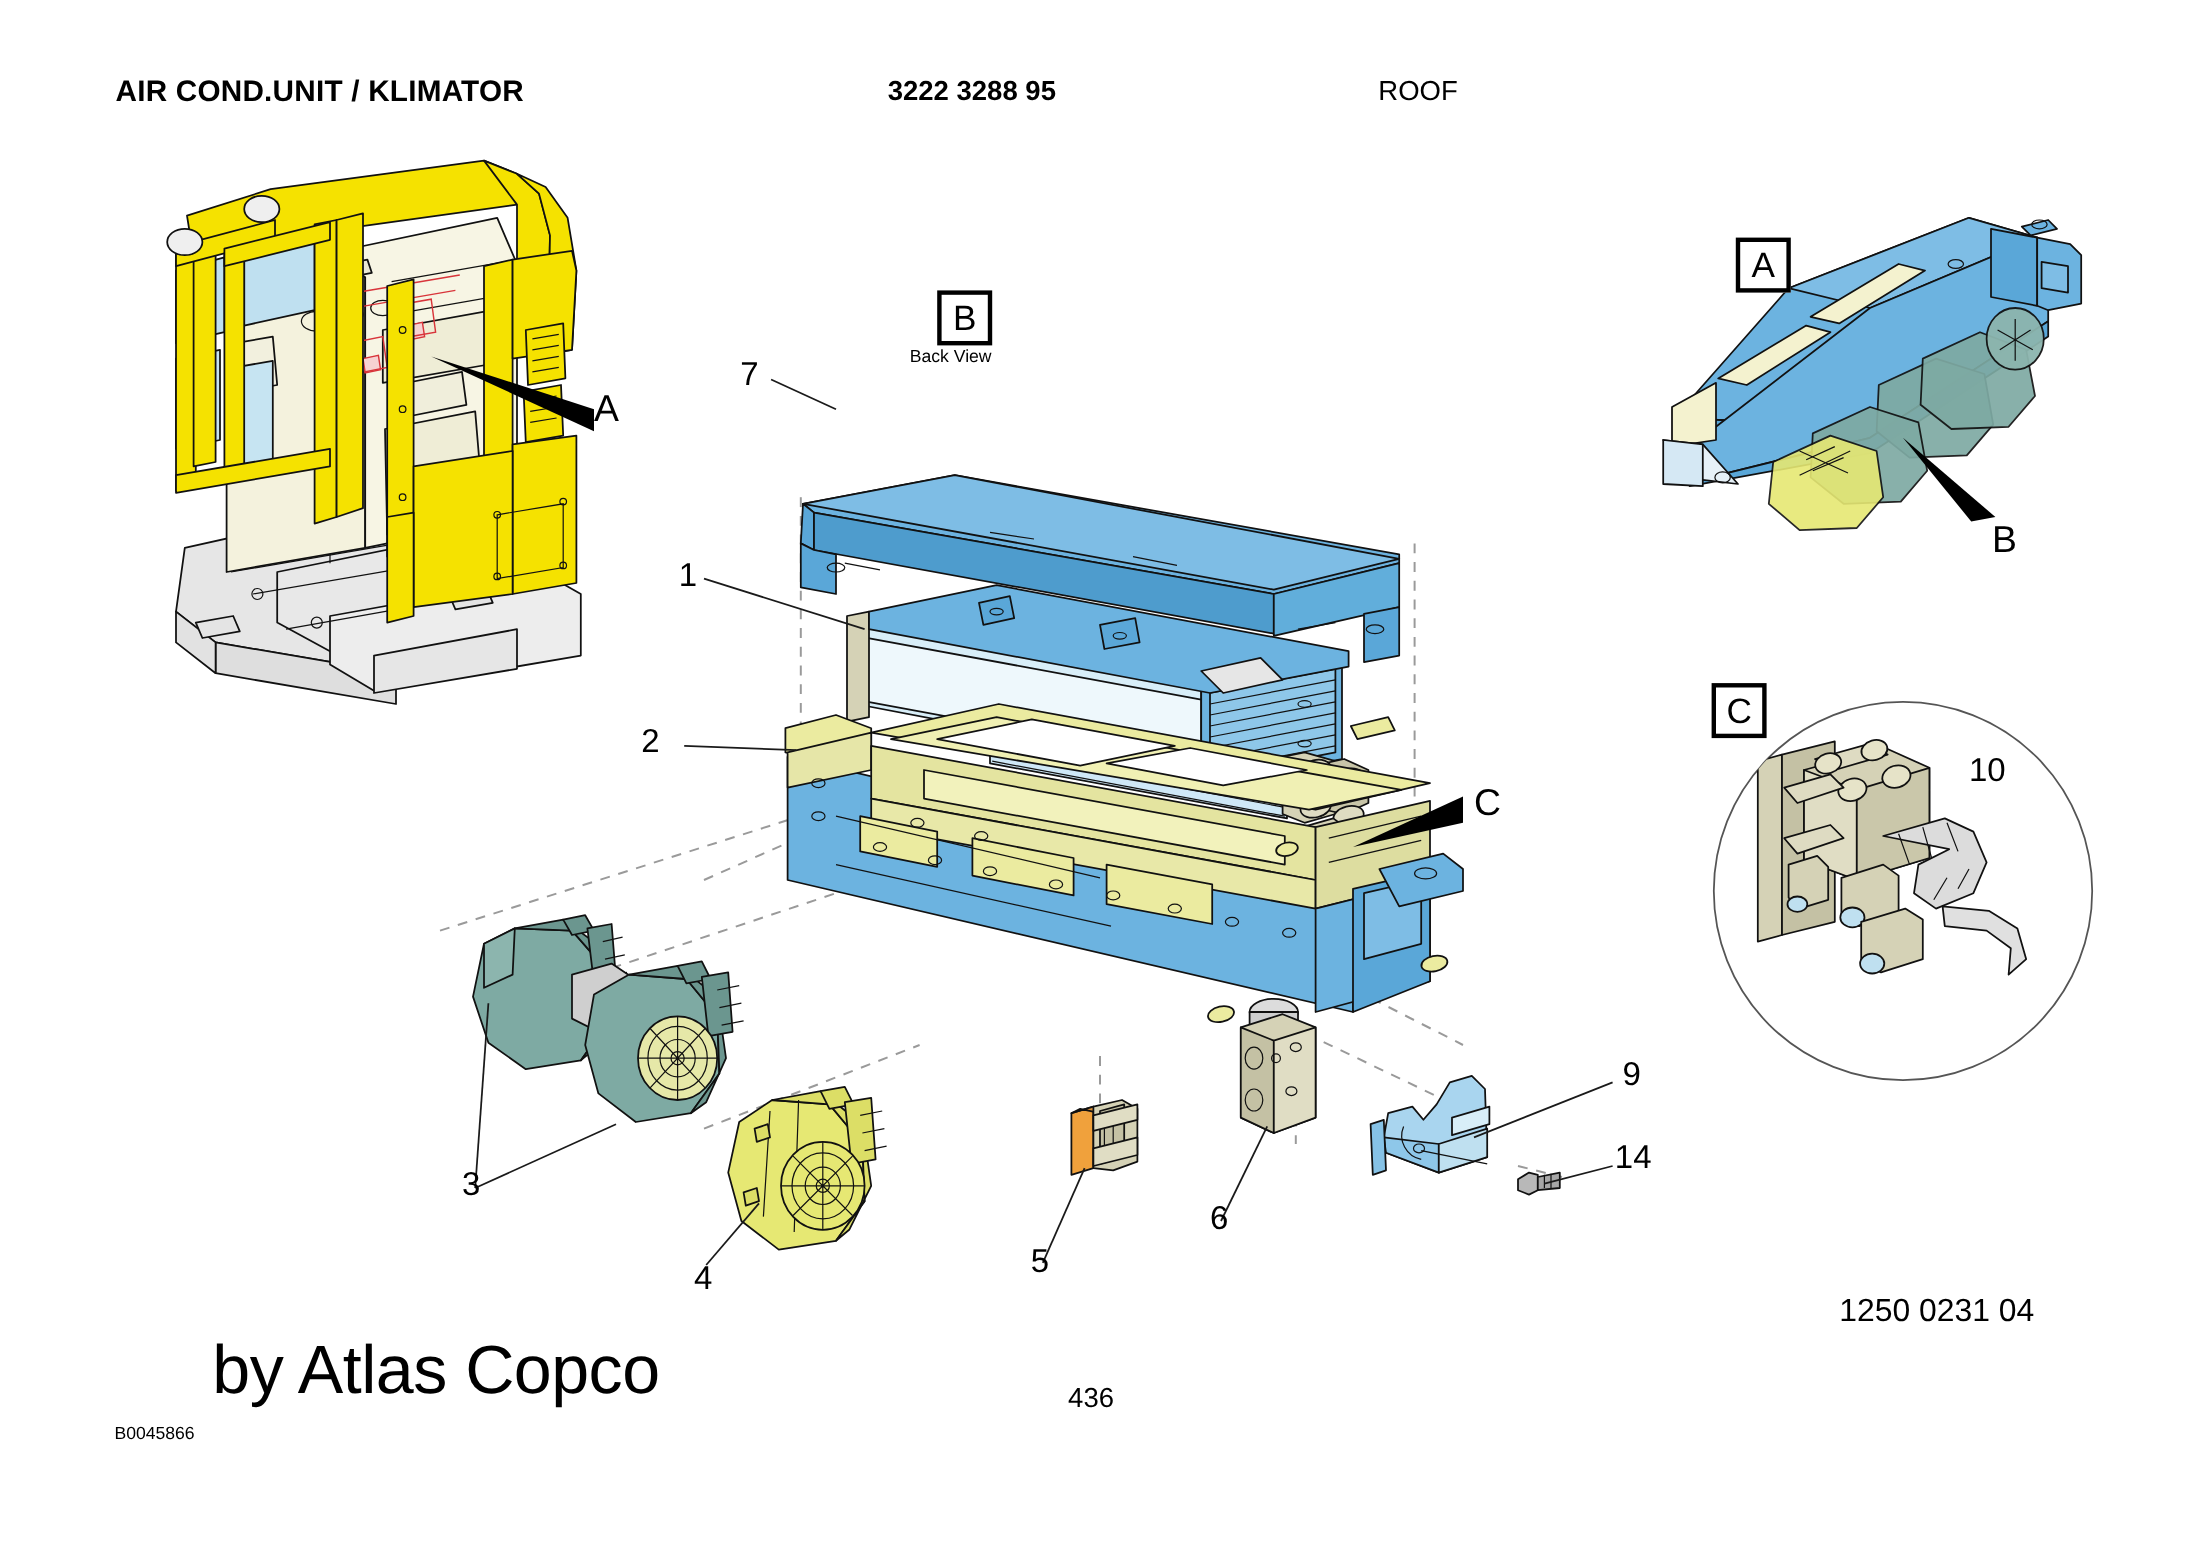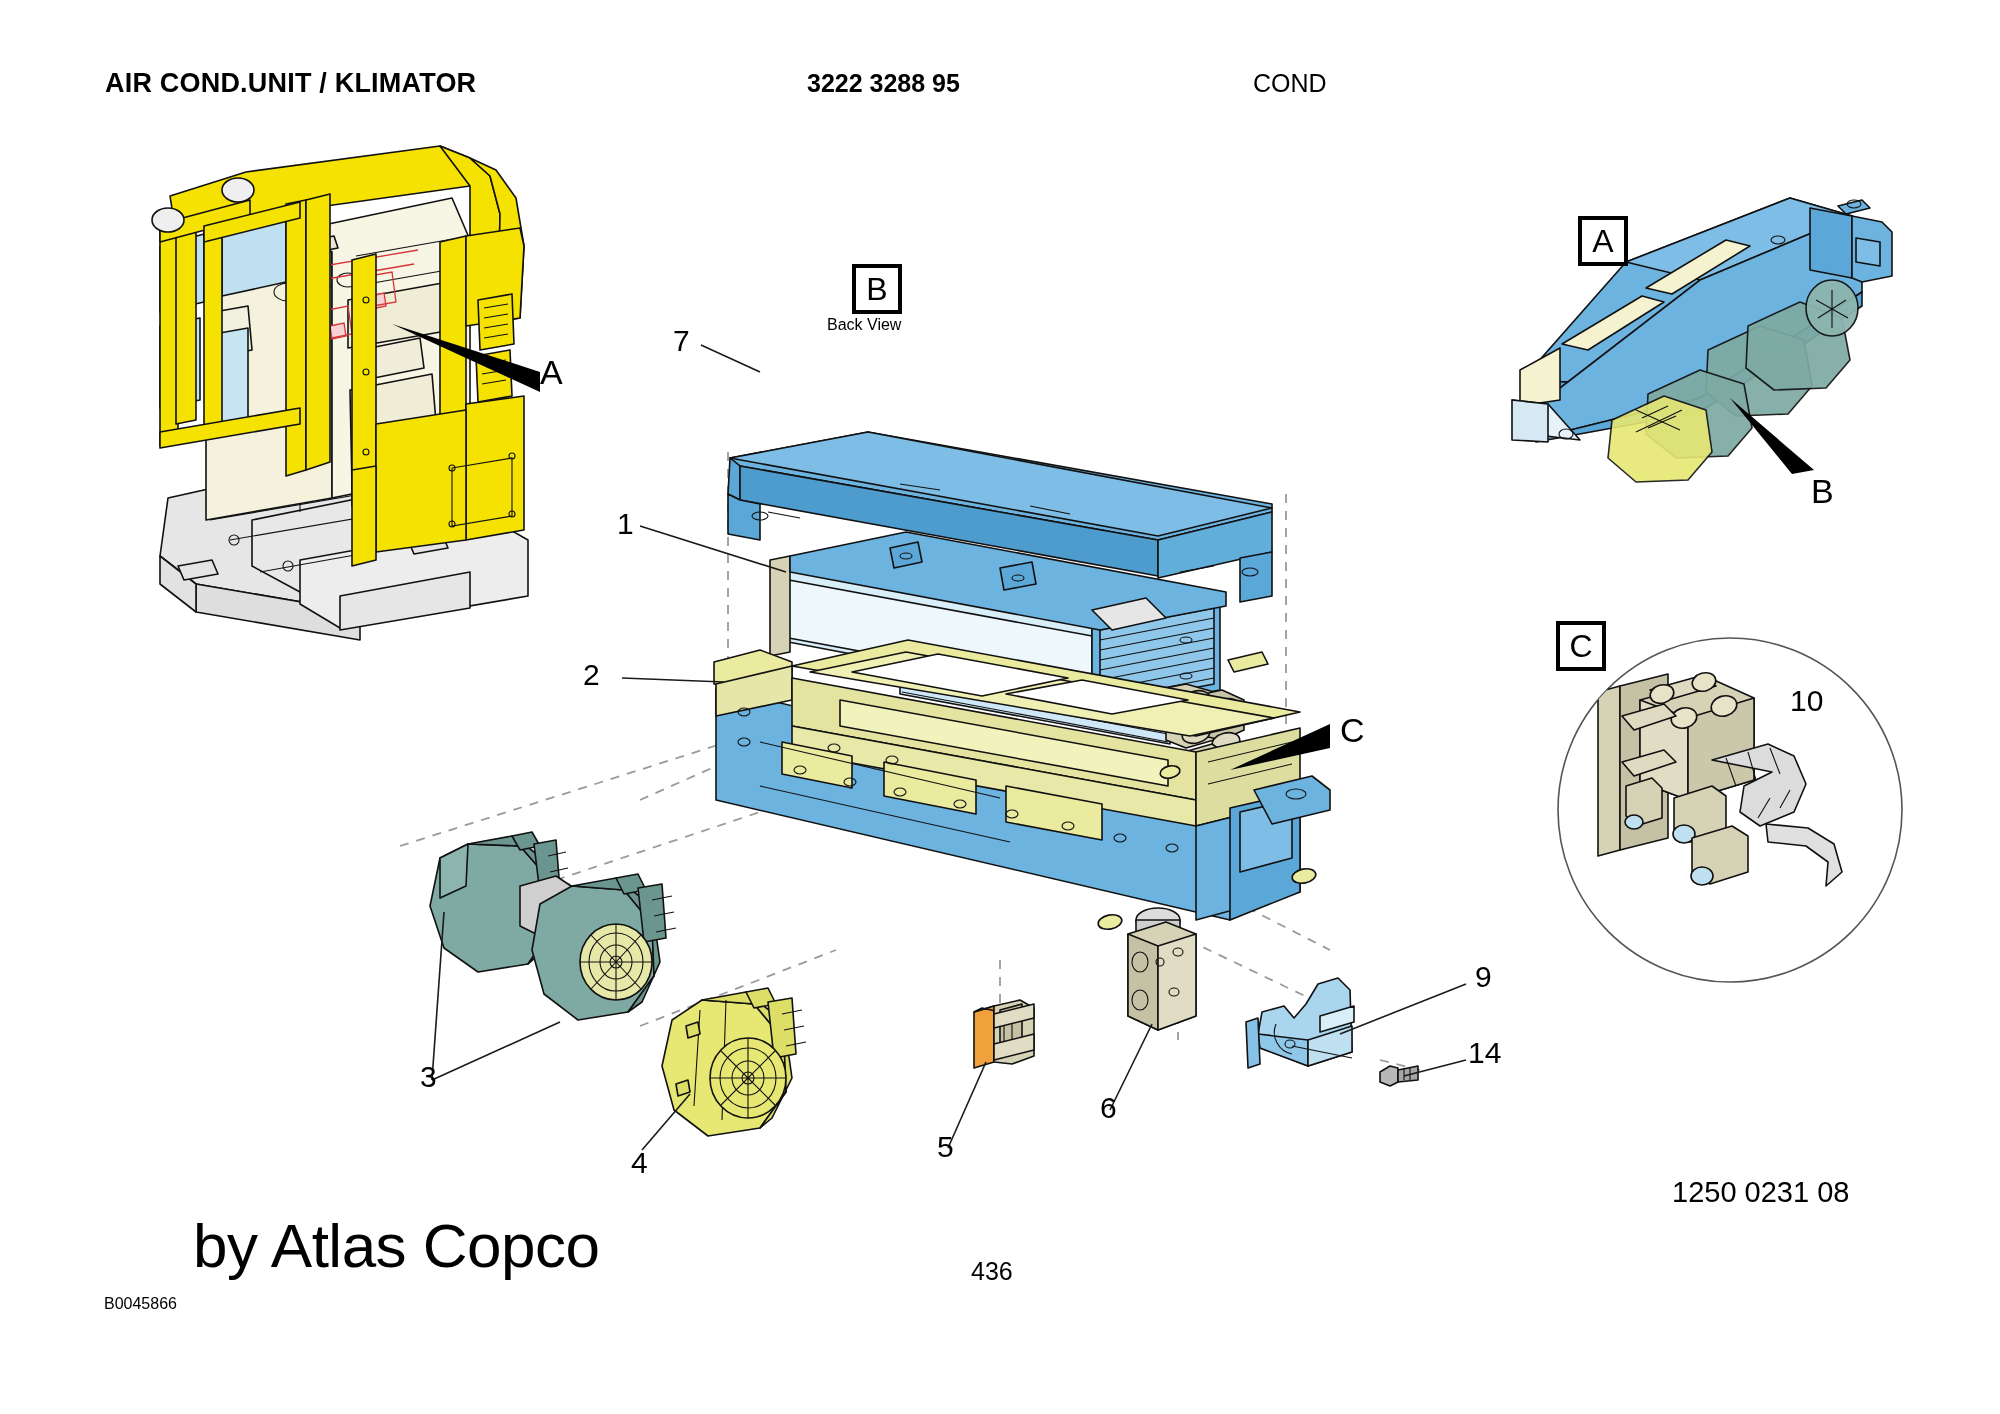--- a/index.html
+++ b/index.html
@@ -37,21 +37,21 @@
   .arr{fill:#000;}
 </style>
 </head>
 <body>
 
 <div class="page">
 
   <div class="hdr">
     <div class="hdr-title">AIR COND.UNIT / KLIMATOR</div>
     <div class="hdr-code">3222 3288 95</div>
-    <div class="hdr-sect">COND</div>
+    <div class="hdr-sect">ROOF</div>
   </div>
 
   <svg class="art" viewBox="0 0 2000 1414">
     <defs>
       <clipPath id="cClip">
           <circle cx="1730" cy="810" r="172"></circle>
         </clipPath>
     </defs>
 
     <g>
@@ -462,18 +462,18 @@
   <div class="num" style="left:1468px;top:1038px;">14</div>
 
   <div class="ltr" style="left:1340px;top:713px;">C</div>
 
   <div class="boxltr" style="left:1578px;top:216px;">A</div>
   <div class="ltr" style="left:1811px;top:474px;">B</div>
 
   <div class="boxltr" style="left:1556px;top:621px;">C</div>
   <div class="num" style="left:1790px;top:686px;">10</div>
 
-  <div class="f-docnum">1250 0231 08</div>
+  <div class="f-docnum">1250 0231 04</div>
   <div class="f-bcode">B0045866</div>
   <div class="f-brand">by Atlas Copco</div>
   <div class="f-page">436</div>
 
 </div>
 
 </body></html>

